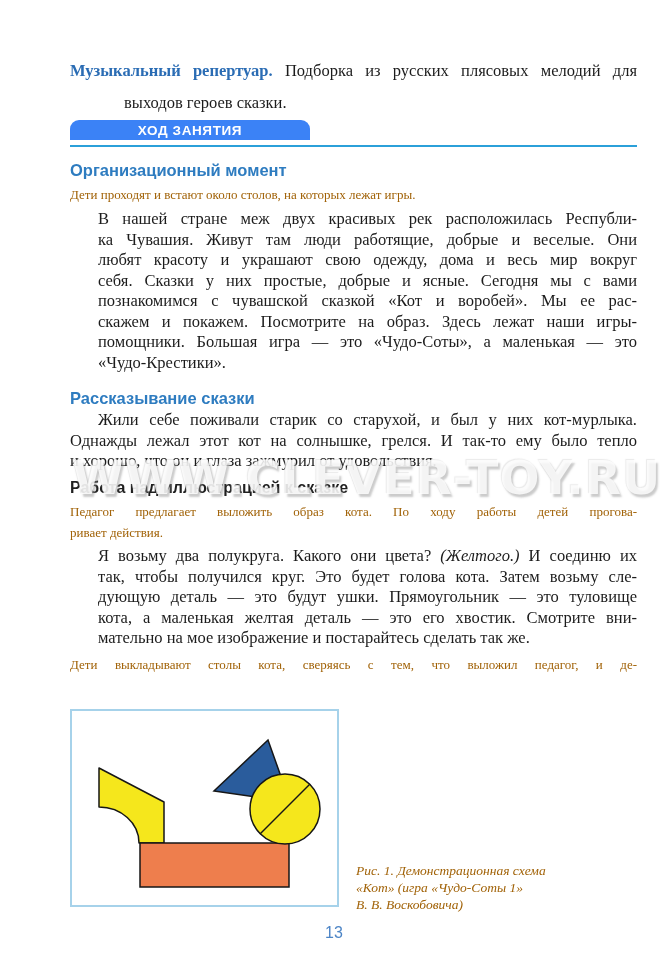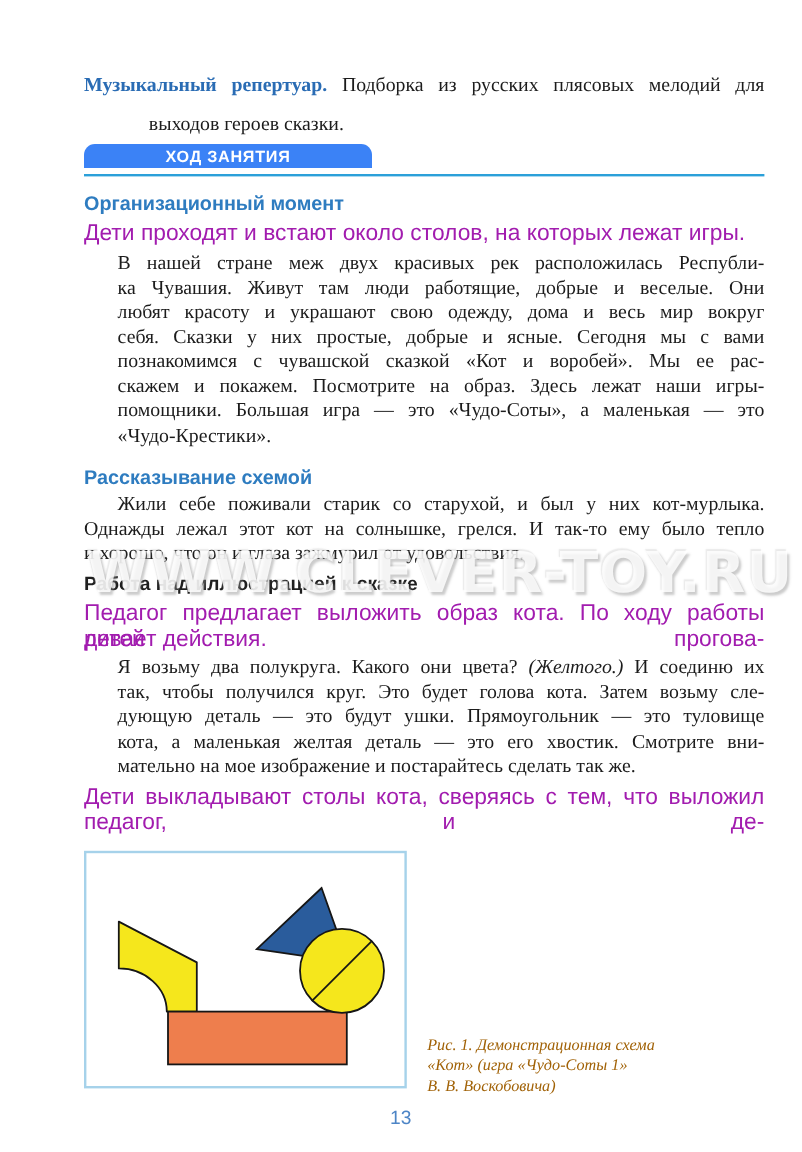--- a/index.html
+++ b/index.html
@@ -6,21 +6,21 @@
   .page {
     position:relative; width:668px; height:960px; background:#ffffff;
     font-family:"Liberation Serif", serif; color:#1d1d1d; overflow:hidden;
   }
   .abs { position:absolute; }
 
   
   .line { height:21px; line-height:21px; font-size:16.5px; }
   .just { text-align:justify; text-align-last:justify; }
   .serif { font-family:"Liberation Serif", serif; color:#1c1c1c; }
-  .sans  { font-family:Liberation Sans, sans-serif; color:#a21caf; font-size:19px; }
+  .sans  { font-family:Liberation Serif, serif; color:#a16207; font-size:13px; }
   .slh   { height:20.5px; line-height:20.5px; }
 
   
   .intro-line1 { left:70px; top:60px; width:567px; }
   .intro-line2 { left:100px; top:92px; width:537px;margin-left:24px; }
   .intro-label { color:#2a6cb4; font-weight:bold; }
 
   
   .tab {
     left:70px; top:120px; width:240px; height:20px;
@@ -93,21 +93,21 @@
     <div class="line serif slh just">В нашей стране меж двух красивых рек расположилась Республи-</div>
     <div class="line serif slh just">ка Чувашия. Живут там люди работящие, добрые и веселые. Они</div>
     <div class="line serif slh just">любят красоту и украшают свою одежду, дома и весь мир вокруг</div>
     <div class="line serif slh just">себя. Сказки у них простые, добрые и ясные. Сегодня мы с вами</div>
     <div class="line serif slh just">познакомимся с чувашской сказкой «Кот и воробей». Мы ее рас-</div>
     <div class="line serif slh just">скажем и покажем. Посмотрите на образ. Здесь лежат наши игры-</div>
     <div class="line serif slh just">помощники. Большая игра — это «Чудо-Соты», а маленькая — это</div>
     <div class="line serif slh">«Чудо-Крестики».</div>
   </div>
 
-  <div class="abs h-blue" style="left:70px; top:387px;">Рассказывание схемой</div>
+  <div class="abs h-blue" style="left:70px; top:387px;">Рассказывание сказки</div>
   <div class="abs full-block" style="top:410px;">
     <div class="line serif slh just indent1">Жили себе поживали старик со старухой, и был у них кот-мурлыка.</div>
     <div class="line serif slh just">Однажды лежал этот кот на солнышке, грелся. И так-то ему было тепло</div>
     <div class="line serif slh">и хорошо, что он и глаза зажмурил от удовольствия.</div>
   </div>
 
   <div class="abs watermark">WWW.CLEVER-TOY.RU</div>
 
   <div class="abs h-black" style="left:70px; top:477px;">Работа над иллюстрацией к сказке</div>
   <div class="abs full-block" style="top:501px;">

